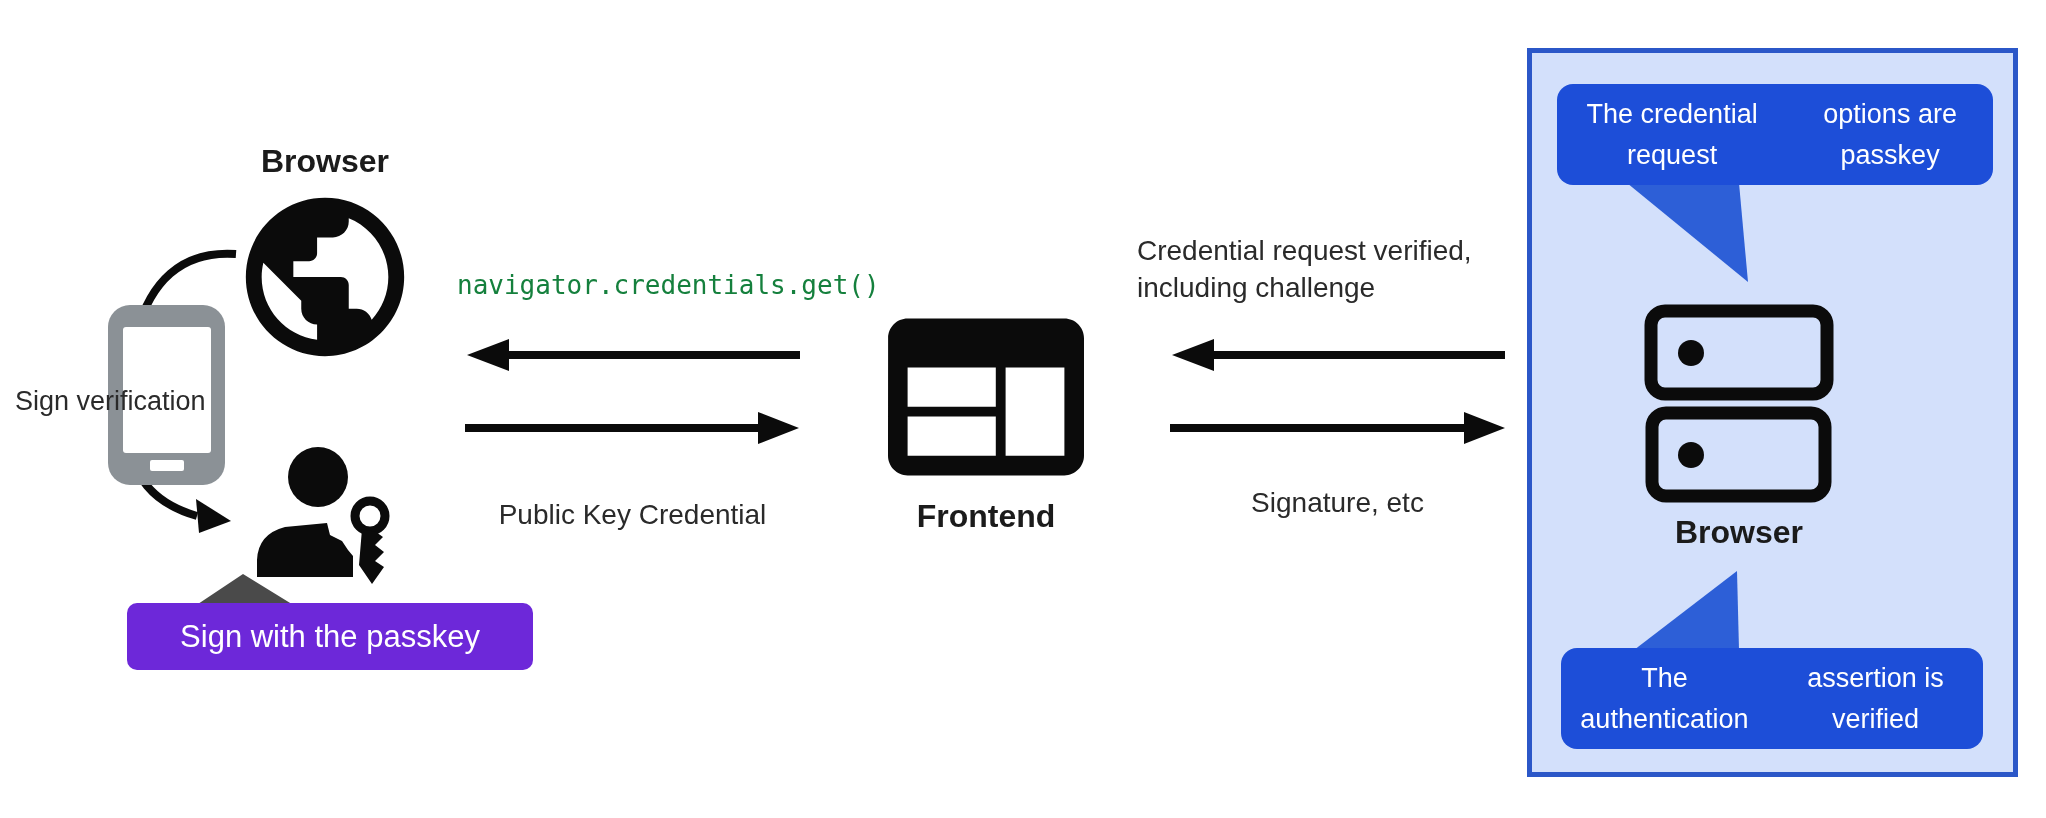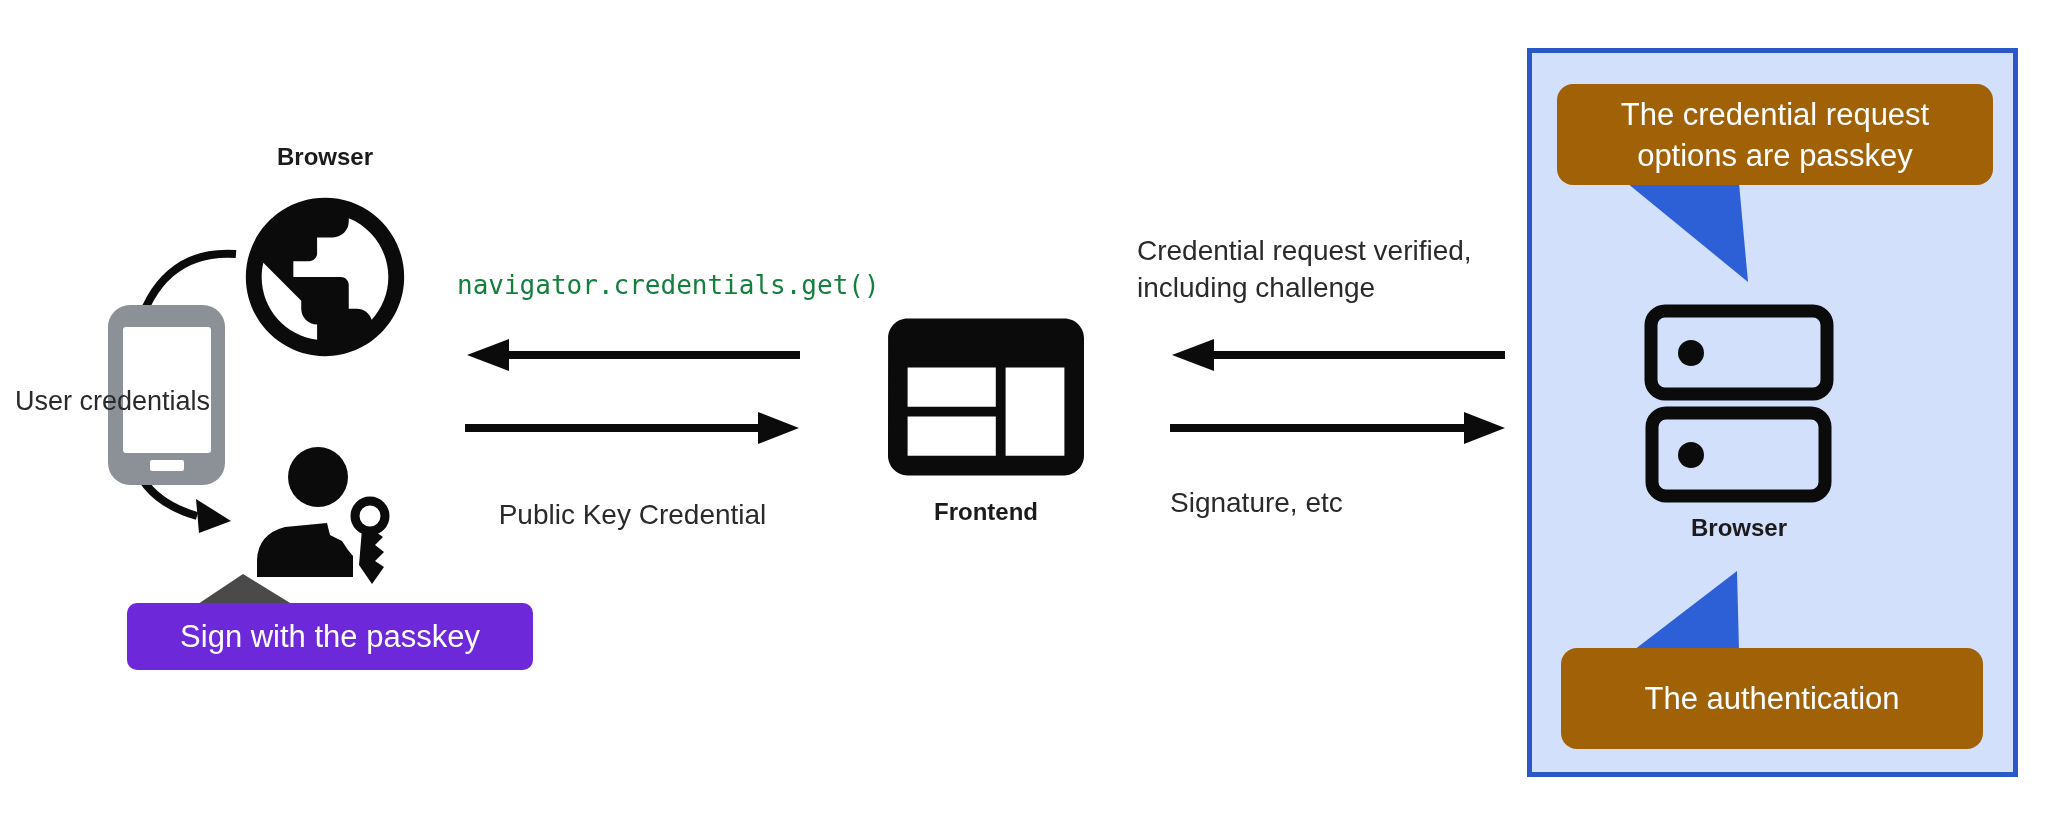--- a/index.html
+++ b/index.html
@@ -2,31 +2,31 @@
 <html><head>
 <meta charset="utf-8">
 <style>
   html,body{margin:0;padding:0;background:#ffffff;}
   .canvas{
     position:relative;width:2046px;height:818px;background:#ffffff;
     font-family:"Liberation Sans",sans-serif;color:#202124;overflow:hidden;
   }
   .abs{position:absolute;}
   .overlay{position:absolute;left:0;top:0;width:2046px;height:818px;pointer-events:none;z-index:2;}
-  .icon-label{font-weight:bold;font-size:24px;text-align:center;color:#1b1b1b;z-index:3;}
+  .icon-label{font-weight:bold;font-size:32px;text-align:center;color:#1b1b1b;z-index:3;}
   .flow-label{font-size:28px;color:#2a2a2a;z-index:3;}
   .code-label{font-family:"DejaVu Sans Mono",monospace;font-size:26px;color:#15803d;z-index:3;}
   .panel{
     left:1527px;top:48px;width:491px;height:729px;background:#d3e0fb;
     border:5px solid #2b57c8;box-sizing:border-box;z-index:1;
   }
   .bubble{
-    background:#a16207;color:#ffffff;border-radius:16px;z-index:3;
-    display:flex;flex-direction:column;align-items:center;justify-content:center;
-    font-size:31px;line-height:41px;text-align:center;
+    background:#1d4ed8;color:#ffffff;border-radius:16px;z-index:3;
+    display:flex;flex-direction:row;align-items:center;justify-content:center;
+    font-size:27px;line-height:41px;text-align:center;
   }
   .tooltip{
     left:127px;top:603px;width:406px;height:67px;background:#6d28d9;color:#ffffff;
     border-radius:10px;display:flex;align-items:center;justify-content:center;
     font-size:31px;z-index:3;
   }
   .svg-icon{position:absolute;z-index:3;}
 </style>
 </head>
 <body>
@@ -78,21 +78,21 @@
   <svg class="svg-icon" style="left:230px;top:182px;" width="190" height="190" viewBox="0 0 24 24">
     <path fill="#0b0b0b" d="M12 2C6.48 2 2 6.48 2 12s4.48 10 10 10 10-4.48 10-10S17.52 2 12 2zm-1 17.93c-3.95-.49-7-3.85-7-7.93 0-.62.08-1.21.21-1.79L9 15v1c0 1.1.9 2 2 2v1.93zm6.9-2.54c-.26-.81-1-1.39-1.9-1.39h-1v-3c0-.55-.45-1-1-1H8v-2h2c.55 0 1-.45 1-1V7h2c1.1 0 2-.9 2-2v-.41c2.93 1.19 5 4.06 5 7.41 0 2.08-.8 3.97-2.1 5.39z"></path>
   </svg>
 
   <svg class="svg-icon" style="left:108px;top:305px;" width="117" height="180" viewBox="0 0 117 180">
     <rect x="0" y="0" width="117" height="180" rx="22" fill="#8b9196"></rect>
     <rect x="15" y="22" width="88" height="126" rx="3" fill="#ffffff"></rect>
     <rect x="42" y="155" width="34" height="11" rx="2" fill="#ffffff"></rect>
   </svg>
 
-  <div class="abs flow-label" style="left:15px;top:386px;font-size:27px;z-index:4;">User credentials</div>
+  <div class="abs flow-label" style="left:15px;top:386px;font-size:27px;z-index:4;">Sign verification</div>
 
   <svg class="svg-icon" style="left:250px;top:440px;" width="150" height="150" viewBox="0 0 150 150">
     <g>
       <circle cx="68" cy="37" r="30" fill="#0b0b0b"></circle>
       <path fill="#0b0b0b" d="M 7 137 L 7 120 Q 8 94 35 87 L 77 83 L 80 95 L 92 101 L 98 110 L 103 116 L 103 137 Z"></path>
     </g>
     <g>
       <circle cx="120" cy="76" r="15" fill="none" stroke="#0b0b0b" stroke-width="9"></circle>
       <path fill="#0b0b0b" d="M 112 89 L 109 125 L 122 144 L 134 127 L 125 121 L 134 112 L 125 105 L 133 97 L 126 92 Z"></path>
     </g>
@@ -110,33 +110,34 @@
     <path fill="#0b0b0b" d="M20 4H4c-1.1 0-1.99.9-1.99 2L2 18c0 1.1.9 2 2 2h16c1.1 0 2-.9 2-2V6c0-1.1-.9-2-2-2zm-7 14H4v-4h9v4zm0-5H4V9h9v4zm7 5h-6V9h6v9z"></path>
   </svg>
 
   <div class="abs icon-label" style="left:888px;top:498px;width:196px;">Frontend</div>
 
   <div class="abs flow-label" style="left:1137px;top:232px;line-height:37px;">
     <div>Credential request verified,</div>
     <div>including challenge</div>
   </div>
 
-  <div class="abs flow-label" style="left:1170px;top:487px;width:335px;">Signature, etc</div>
+  <div class="abs flow-label" style="left:1170px;top:487px;width:335px;text-align:center;">Signature, etc</div>
 
   <div class="abs bubble" style="left:1557px;top:84px;width:436px;height:101px;">
     <div>The credential request</div>
     <div>options are passkey</div>
   </div>
 
   <svg class="svg-icon" style="left:1643px;top:303px;" width="192" height="200" viewBox="0 0 192 200">
     <rect x="8" y="8" width="176" height="83" rx="14" fill="none" stroke="#0b0b0b" stroke-width="13" stroke-linejoin="round"></rect>
     <circle cx="48" cy="50" r="13" fill="#0b0b0b"></circle>
     <rect x="9" y="110" width="173" height="83" rx="14" fill="none" stroke="#0b0b0b" stroke-width="13" stroke-linejoin="round"></rect>
     <circle cx="48" cy="152" r="13" fill="#0b0b0b"></circle>
   </svg>
 
   <div class="abs icon-label" style="left:1643px;top:514px;width:192px;">Browser</div>
 
   <div class="abs bubble" style="left:1561px;top:648px;width:422px;height:101px;">
     <div>The authentication</div>
+    <div>assertion is verified</div>
   </div>
 
 </div>
 
 </body></html>

